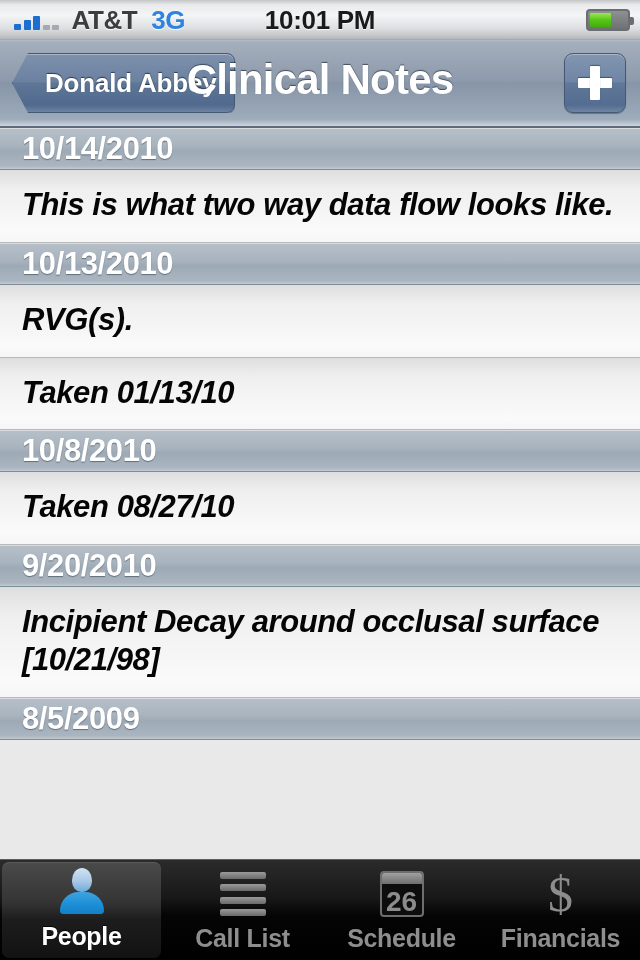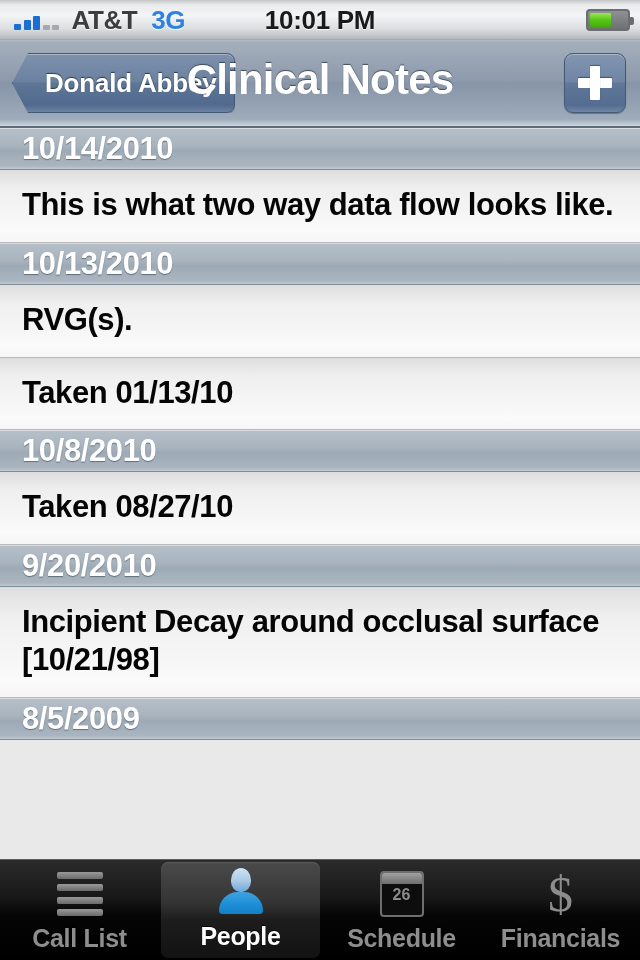--- a/index.html
+++ b/index.html
@@ -243,20 +243,21 @@
     line-height: 1.05;
     margin-bottom: 16px;
     letter-spacing: -0.2px;
   }
   .cell-text {
     font-size: 31px;
     font-weight: bold;
     color: #050505;
     line-height: 1.22;
     letter-spacing: -0.4px;
+    font-style: italic;
   }
 
   
   .tab-bar {
     position: absolute;
     left: 0; bottom: 0;
     width: 640px;
     height: 100px;
     background: linear-gradient(to bottom, #2b2b2b 0%, #181818 38%, #050505 55%, #000 100%);
     border-top: 1px solid #5c5c5c;
@@ -343,21 +344,21 @@
     overflow: hidden;
   }
   .icon-calendar .cal-top {
     height: 11px;
     background: linear-gradient(to bottom, #a0a0a0, #6e6e6e);
   }
   .icon-calendar .cal-day {
     position: absolute;
     left: 0; right: 0; top: 13px;
     text-align: center;
-    font-size: 16px;
+    font-size: 28px;
     font-weight: bold;
     color: #8c8c8c;
   }
   
   .icon-dollar {
     font-size: 50px;
     font-weight: normal;
     color: #8d8d8d;
     line-height: 48px;
     font-family: "Liberation Serif", serif;
@@ -425,40 +426,40 @@
       </div>
       <div class="cell">
         <div class="cell-text">Incipient Decay around occlusal surface [10/21/98]</div>
       </div>
       <div class="section-header">
         <span>8/5/2009</span>
       </div>
     </div>
 
   <div class="tab-bar" id="tab-bar">
+      <div class="tab active">
+        <div class="tab-icon">
+          <span class="icon-person">
+            <span class="head"></span>
+            <span class="body"></span>
+          </span>
+        </div>
+        <div class="tab-label">People</div>
+      </div>
       <div class="tab">
         <div class="tab-icon">
           <span class="icon-lines">
             <span></span>
             <span></span>
             <span></span>
             <span></span>
           </span>
         </div>
         <div class="tab-label">Call List</div>
       </div>
-      <div class="tab active">
-        <div class="tab-icon">
-          <span class="icon-person">
-            <span class="head"></span>
-            <span class="body"></span>
-          </span>
-        </div>
-        <div class="tab-label">People</div>
-      </div>
       <div class="tab">
         <div class="tab-icon">
           <span class="icon-calendar">
             <span class="cal-top" style="display: block;"></span>
             <span class="cal-day">26</span>
           </span>
         </div>
         <div class="tab-label">Schedule</div>
       </div>
       <div class="tab">

